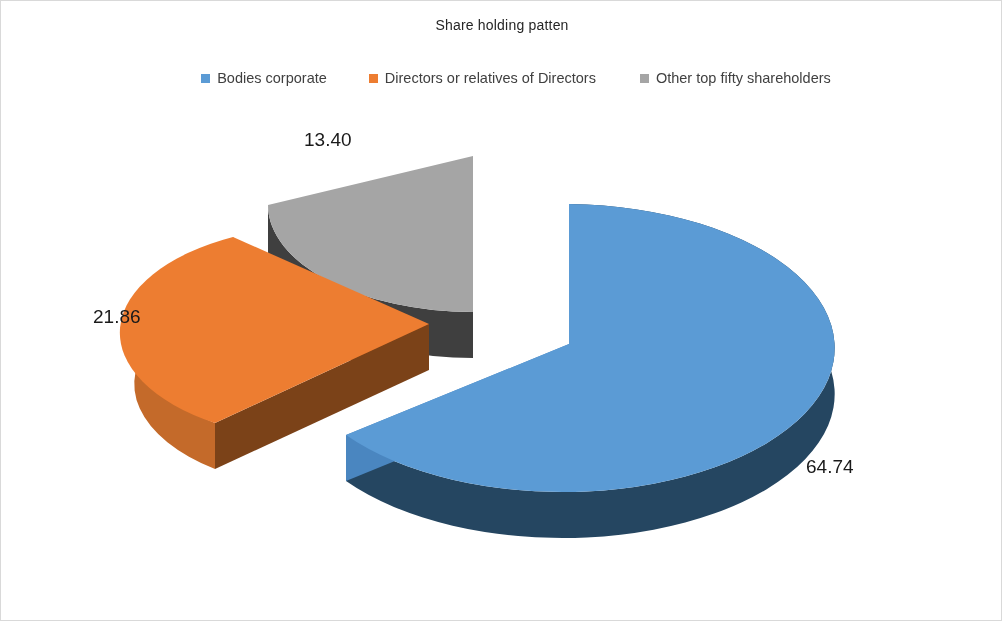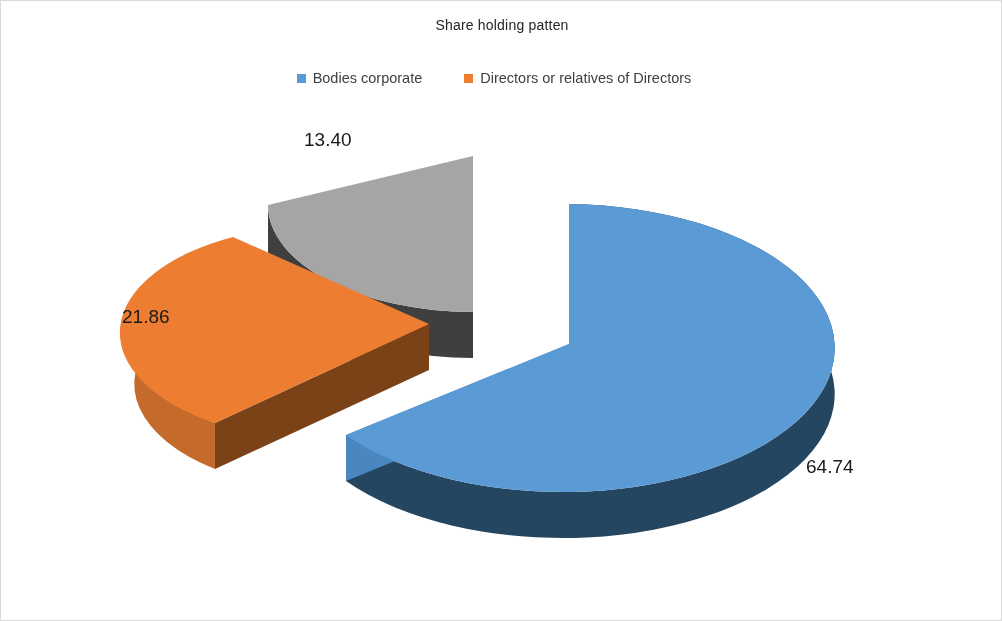--- a/index.html
+++ b/index.html
@@ -66,21 +66,21 @@
     left: 0;
     top: 0;
   }
   .data-label {
     position: absolute;
     font-size: 19px;
     color: #1a1a1a;
     white-space: nowrap;
   }
   #label-blue  { left: 805px; top: 455px; }
-  #label-orange{ left: 92px;  top: 305px; margin-left: 29px; }
+  #label-orange{ left: 92px;  top: 305px; }
   #label-gray  { left: 303px; top: 128px; }
 </style>
 </head>
 <body>
 
 <div id="chart-frame">
 
   <div id="chart-title">Share holding patten</div>
 
   <div id="legend">
@@ -92,20 +92,24 @@
 
     <div class="legend-gap-a"></div>
 
     <div class="legend-item">
       <span class="legend-swatch" style="background:#ED7D31;"></span>
       <span class="legend-label">Directors or relatives of Directors</span>
     </div>
 
     <div class="legend-gap-b"></div>
 
+    <div class="legend-item">
+      <span class="legend-swatch" style="background:#A5A5A5;"></span>
+      <span class="legend-label">Other top fifty shareholders</span>
+    </div>
 
   </div>
 
   <svg id="pie-svg" width="1002" height="621" viewBox="0 0 1002 621">
 
     <g>
 
       <path fill="#3F3F3F" d="M 267,204
                L 267,250
                A 205,107 0 0 0 472,357

